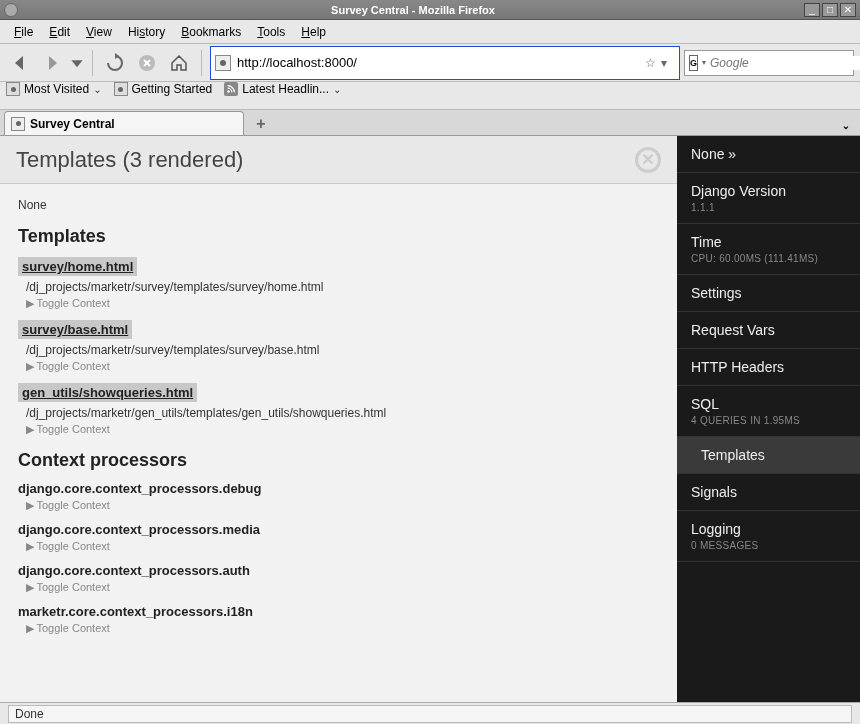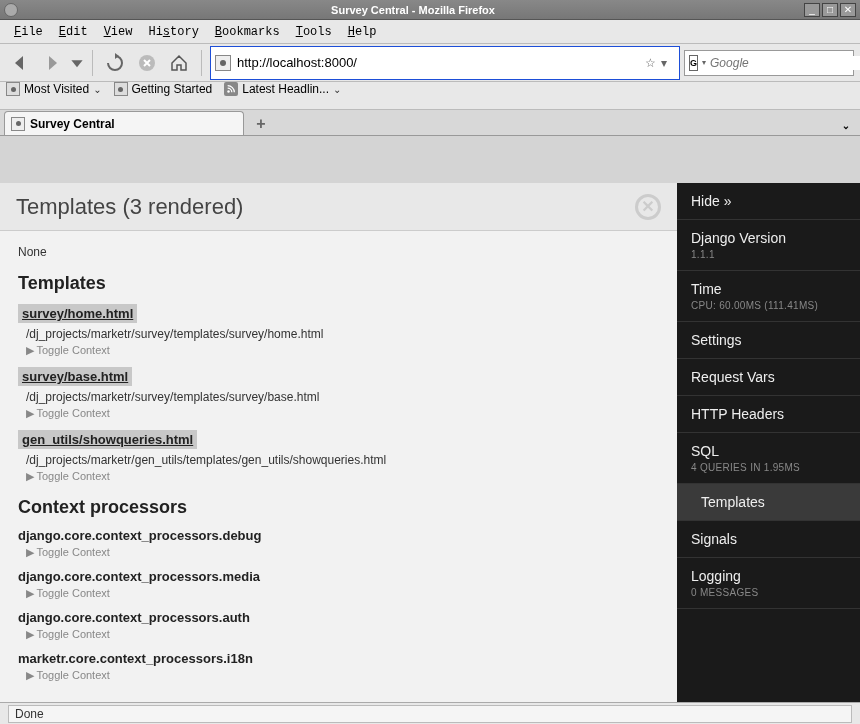--- a/index.html
+++ b/index.html
@@ -6,21 +6,21 @@
 body { font-family: Arial, Helvetica, sans-serif; font-size: 12px; background: #d4d4d4; width: 860px; height: 724px; overflow: hidden; position: relative; }
 
 
 .title-bar { height: 20px; background: linear-gradient(#888, #777); border-bottom: 1px solid #555; display: flex; align-items: center; padding: 0 4px; color: #fff; font-size: 11px; }
 .title-bar .app-icon { width: 14px; height: 14px; border-radius: 50%; background: #aaa; margin-right: 6px; border: 1px solid #666; }
 .title-bar .title-text { flex: 1; text-align: center; font-weight: bold; }
 .title-bar .win-btn { width: 16px; height: 14px; margin-left: 2px; border: 1px solid #444; background: #999; display: flex; align-items: center; justify-content: center; font-size: 10px; cursor: pointer; }
 
 
 .menu-bar { height: 24px; background: #e8e8e8; border-bottom: 1px solid #bbb; display: flex; align-items: center; padding: 0 6px; }
-.menu-bar .menu-item { padding: 2px 8px; font-size: 12px; cursor: pointer; font-family: Liberation Mono, monospace; }
+.menu-bar .menu-item { padding: 2px 8px; font-size: 12px; cursor: pointer; }
 .menu-bar .menu-item .underline { text-decoration: underline; }
 
 
 .nav-bar { height: 38px; background: #e8e8e8; border-bottom: 1px solid #bbb; display: flex; align-items: center; padding: 0 6px; gap: 4px; }
 .nav-btn { width: 28px; height: 28px; display: flex; align-items: center; justify-content: center; border-radius: 4px; cursor: pointer; }
 .nav-btn svg { width: 20px; height: 20px; }
 .nav-sep { width: 1px; height: 26px; background: #bbb; margin: 0 4px; }
 .url-bar { flex: 1; height: 34px; border: 1px solid #1d4ed8; background: #fff; display: flex; align-items: center; padding: 0 4px; }
 .url-bar .site-icon { width: 16px; height: 16px; border: 1px solid #888; background: #eee; margin-right: 6px; display: flex; align-items: center; justify-content: center; }
 .url-bar .site-icon .dot { width: 6px; height: 6px; border-radius: 50%; background: #666; }
@@ -41,21 +41,21 @@
 
 
 .tab-strip { height: 26px; background: #d8d8d8; border-bottom: 1px solid #999; display: flex; align-items: flex-end; padding: 0 4px; font-weight: bold; }
 .tab { height: 24px; background: #f5f5f5; border: 1px solid #999; border-bottom: none; border-radius: 4px 4px 0 0; display: flex; align-items: center; padding: 0 10px 0 6px; gap: 5px; font-size: 12px; min-width: 240px; cursor: pointer; }
 .tab .site-icon { width: 14px; height: 14px; border: 1px solid #888; background: #eee; display: flex; align-items: center; justify-content: center; }
 .tab .site-icon .dot { width: 5px; height: 5px; border-radius: 50%; background: #666; }
 .new-tab { width: 26px; height: 22px; display: flex; align-items: center; justify-content: center; font-size: 16px; color: #666; cursor: pointer; margin-left: 4px; }
 .tab-dd { margin-left: auto; width: 20px; display: flex; align-items: center; justify-content: center; font-size: 10px; cursor: pointer; padding-bottom: 4px; }
 
 
-.content-area { position: absolute; top: 136px; bottom: 22px; left: 0; right: 0; display: flex; background: #fff; margin-top: 47px; }
+.content-area { position: absolute; top: 136px; bottom: 22px; left: 0; right: 0; display: flex; background: #fff; }
 .left-pane { flex: 1; overflow: auto; background: #f2f2f2; }
 .right-pane { width: 183px; background: #1a1a1a; color: #ccc; font-size: 12px; overflow: auto; }
 
 
 .panel-header { height: 48px; background: #e8e8e8; border-bottom: 1px solid #ccc; display: flex; align-items: center; padding: 0 16px; }
 .panel-header h1 { font-size: 22px; font-weight: normal; color: #444; flex: 1; }
 .close-circle { width: 26px; height: 26px; border: 3px solid #ccc; border-radius: 50%; display: flex; align-items: center; justify-content: center; color: #ccc; font-size: 16px; font-weight: bold; cursor: pointer; }
 
 .panel-body { padding: 14px 18px; }
 .panel-body h3 { font-size: 18px; font-weight: bold; color: #222; margin-top: 14px; margin-bottom: 6px; }
@@ -242,21 +242,21 @@
       </div>
       <div class="cp-item">
         <div class="cp-name">marketr.core.context_processors.i18n</div>
         <div class="toggle-ctx"><span class="tri">▶</span><span>Toggle Context</span></div>
       </div>
     </div>
   </div>
 
   <div class="right-pane" id="sidebar">
   <div class="sb-item">
-        <div class="sb-label">Hide »</div>
+        <div class="sb-label">None »</div>
       </div>
       <div class="sb-item">
         <div class="sb-label">Django Version</div>
         <div class="sb-sub">1.1.1</div>
       </div>
       <div class="sb-item">
         <div class="sb-label">Time</div>
         <div class="sb-sub">CPU: 60.00MS (111.41MS)</div>
       </div>
       <div class="sb-item">

